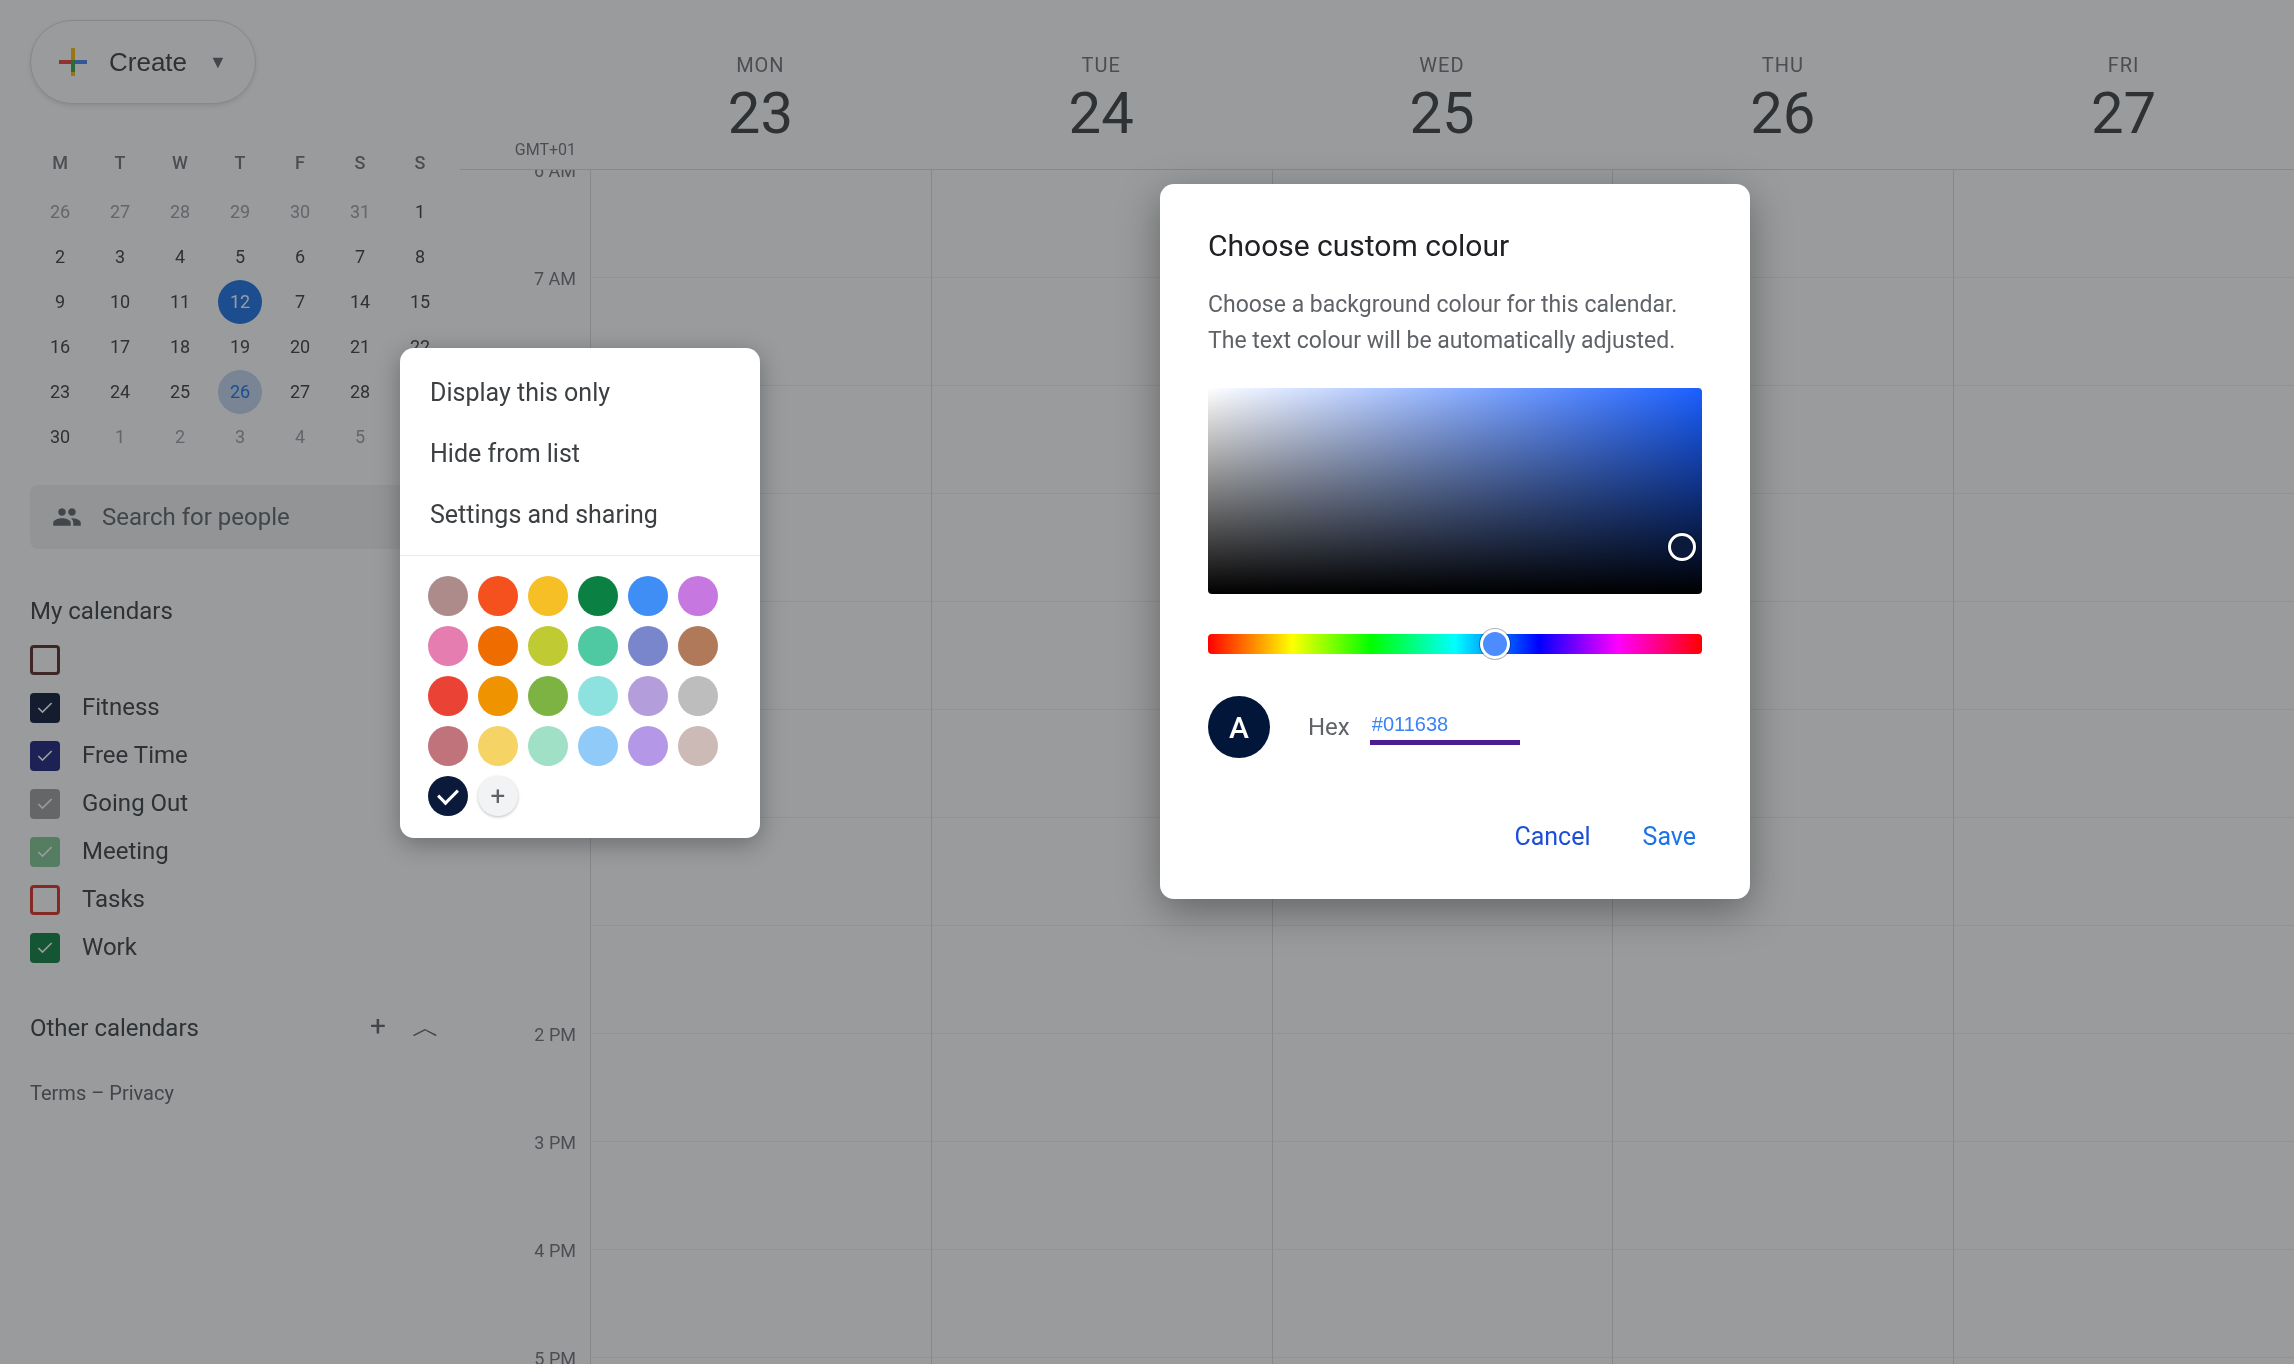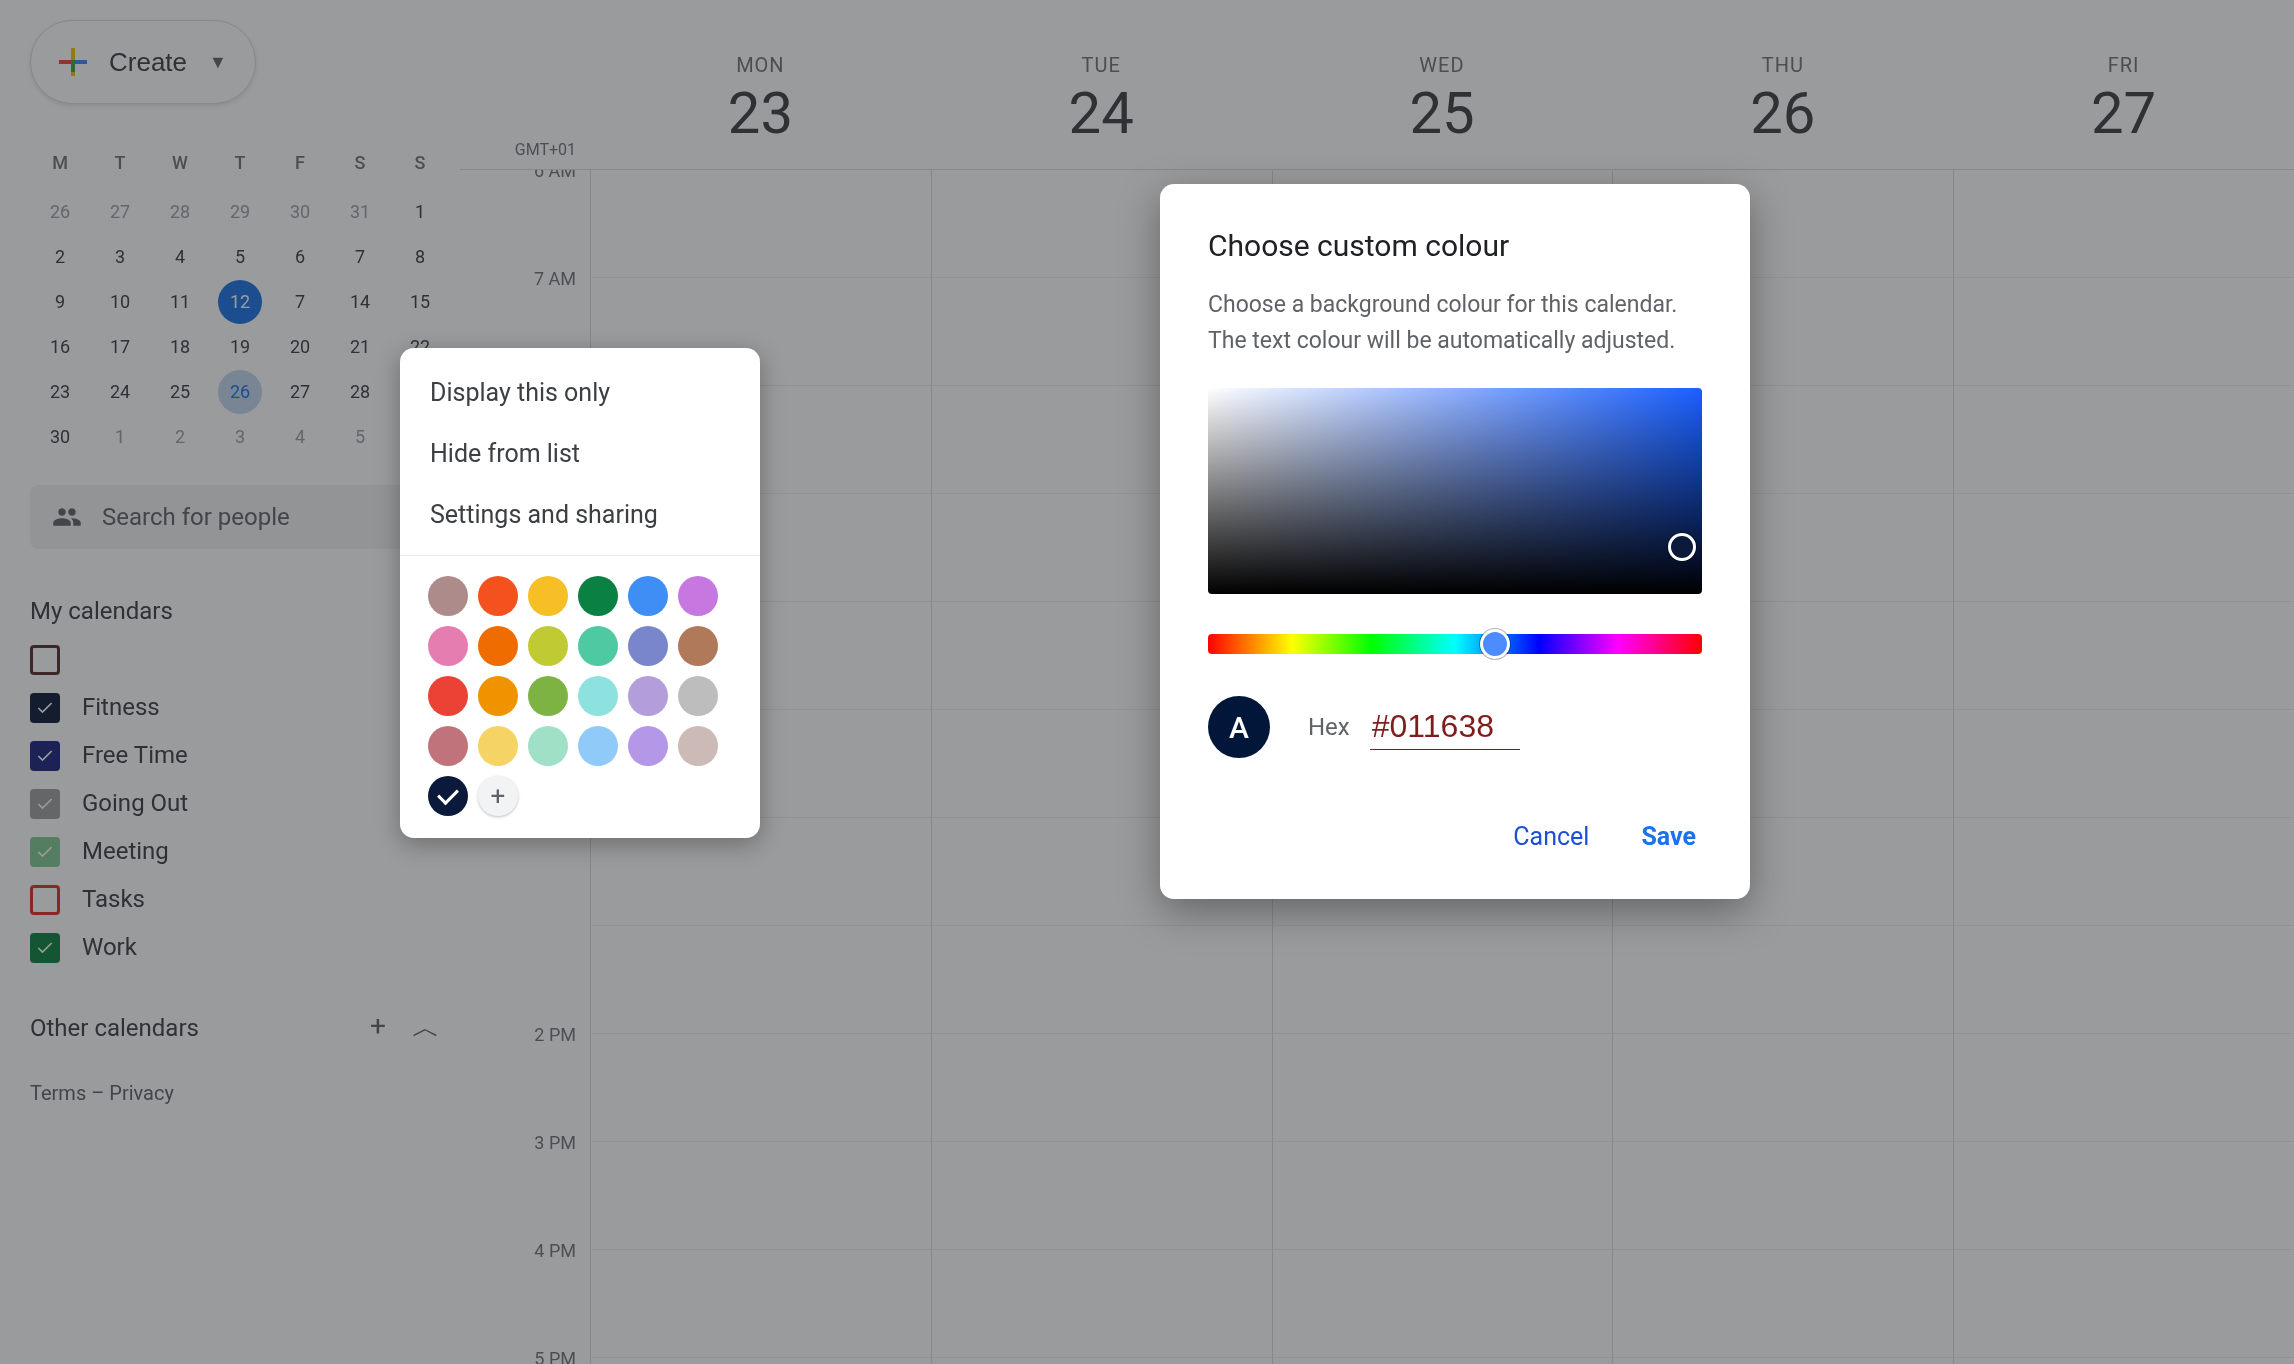--- a/index.html
+++ b/index.html
@@ -151,27 +151,27 @@
     transform: translate(-50%, -50%);
   }
   .cd-hex-row { display: flex; align-items: center; gap: 38px; margin-top: 42px; }
   .cd-preview {
     width: 62px; height: 62px; border-radius: 50%;
     display: flex; align-items: center; justify-content: center;
     color: #fff; font-size: 30px; font-weight: 500;
   }
   .cd-hex-label { font-size: 24px; color: #5f6368; margin-right: -18px; }
   .cd-hex-input {
-    border: none; border-bottom: 1px solid #4c1d95; font-size: 32px; color: #7f1d1d;
+    border: none; border-bottom: 5px solid #4c1d95; font-size: 20px; color: #3b82f6;
     padding: 4px 2px; outline: none; width: 150px; background: transparent;
   }
   .cd-actions { display: flex; justify-content: flex-end; gap: 40px; margin-top: 56px; }
   .cd-btn { background: none; border: none; font-size: 25px; cursor: pointer; padding: 8px 6px; font-family: inherit; }
   .cd-btn.cancel { color: #1d4ed8; }
-  .cd-btn.save { color: #1a73e8; font-weight: 700; }
+  .cd-btn.save { color: #1a73e8; font-weight: 400; }
 </style>
 </head>
 <body>
 
 <div class="app">
 
   <aside class="sidebar">
 
     <button class="create-btn">
       <svg class="create-plus" viewBox="0 0 36 36">

